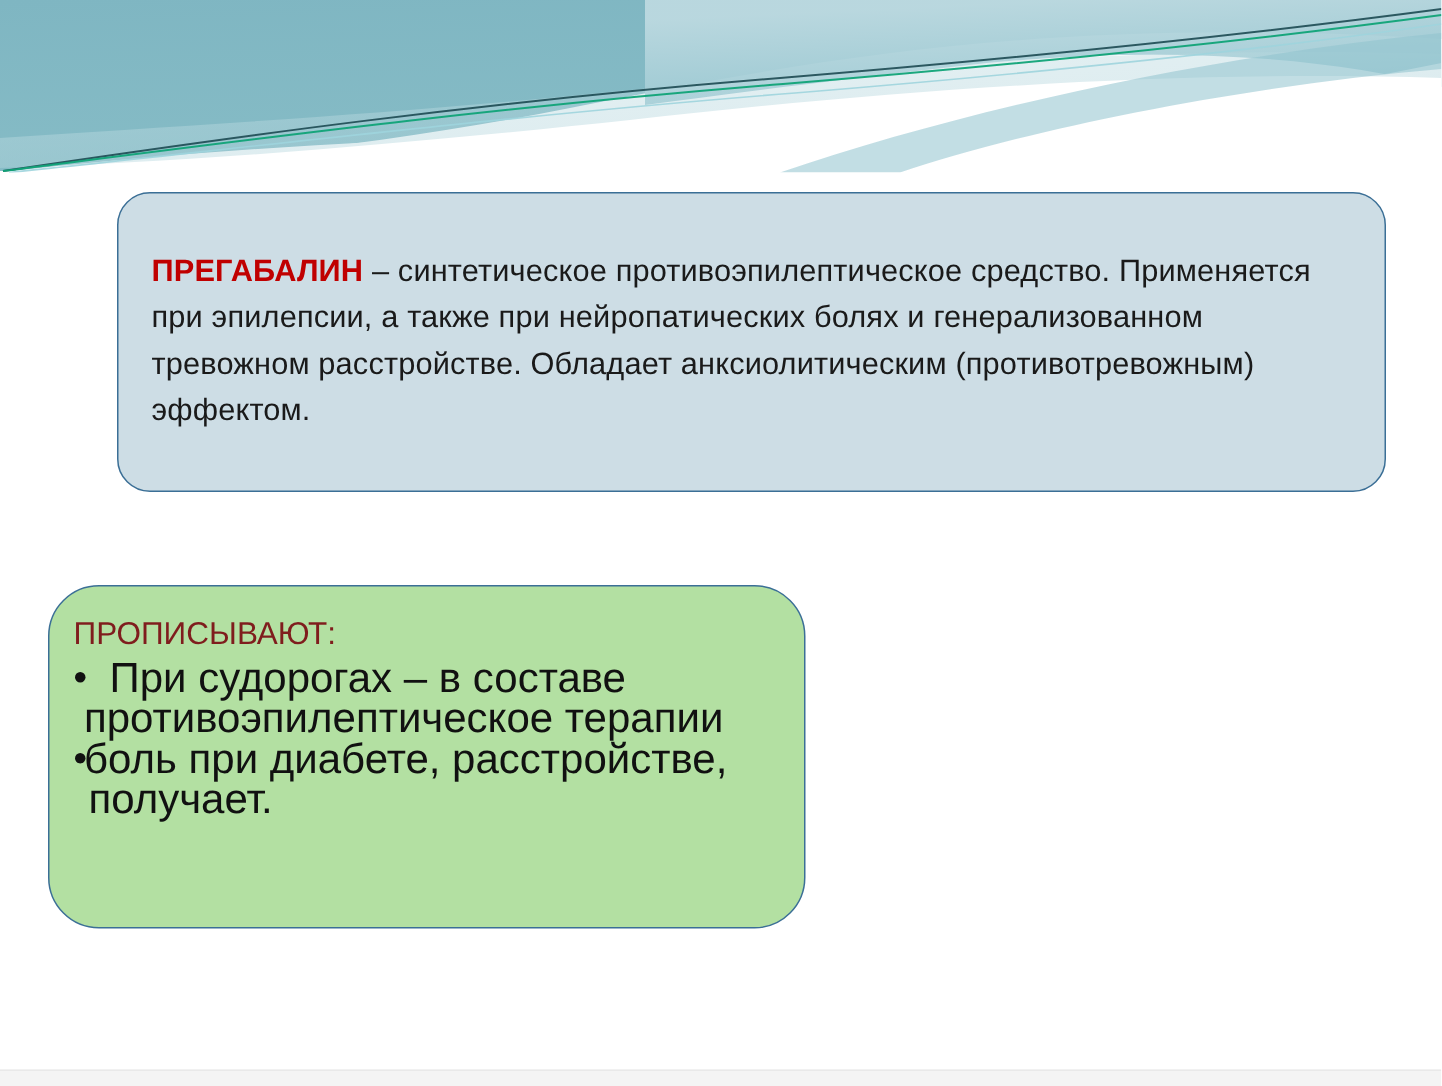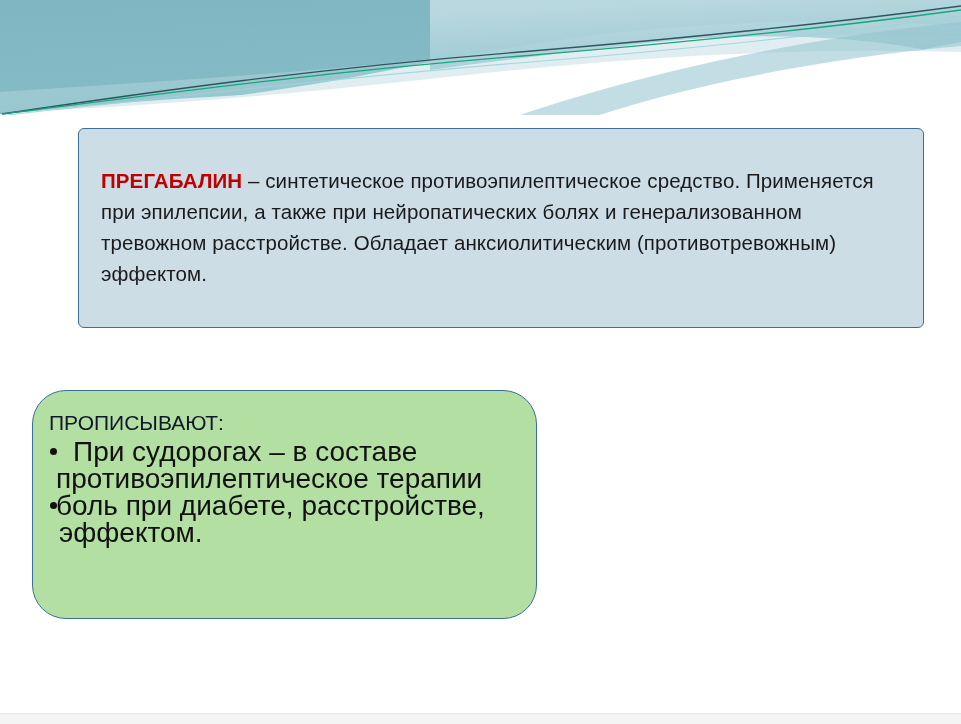--- a/index.html
+++ b/index.html
@@ -40,21 +40,21 @@
     box-sizing: border-box;
   }
   .box-definition {
     left: 78px;
     top: 128px;
     width: 846px;
     height: 200px;
     background: #cdddE4;
     background: #cdddE5;
     border: 1.6px solid #3b6f96;
-    border-radius: 6px;
+    border-radius: 22px;
     padding: 36px 28px 0 22px;
   }
   .box-definition .para {
     font-size: 20.5px;
     line-height: 31px;
     color: #1a1a1a;
     letter-spacing: 0.1px;
   }
   .drug-name {
     color: #c00000;
@@ -67,21 +67,21 @@
     width: 505px;
     height: 229px;
     background: #b3e0a2;
     border: 1.6px solid #3b6f96;
     border-radius: 34px;
     padding: 18px 14px 0 14px;
   }
   .box-prescribe .head {
     font-size: 21px;
     line-height: 28px;
-    color: #0f172a;
+    color: #7f1d1d;
     margin: 0 0 1px 2px;
   }
   .box-prescribe ul {
     list-style: none;
     margin: 0;
     padding: 0;
   }
   .box-prescribe li {
     position: relative;
     font-size: 28px;
@@ -191,21 +191,21 @@
     <div class="head">ПРОПИСЫВАЮТ:</div>
     <ul>
       <li>
         <span class="dot"></span>
         <span>При судорогах – в составе</span>
         <span class="l2">противоэпилептическое терапии</span>
       </li>
       <li>
         <span class="dot"></span>
         <span class="l2">боль при диабете, расстройстве,</span>
-        <span class="l3">эффектом.</span>
+        <span class="l3">получает.</span>
       </li>
     </ul>
   </div>
 
 
   <div class="footer-line"></div>
 
 </div>
 
 </body></html>

